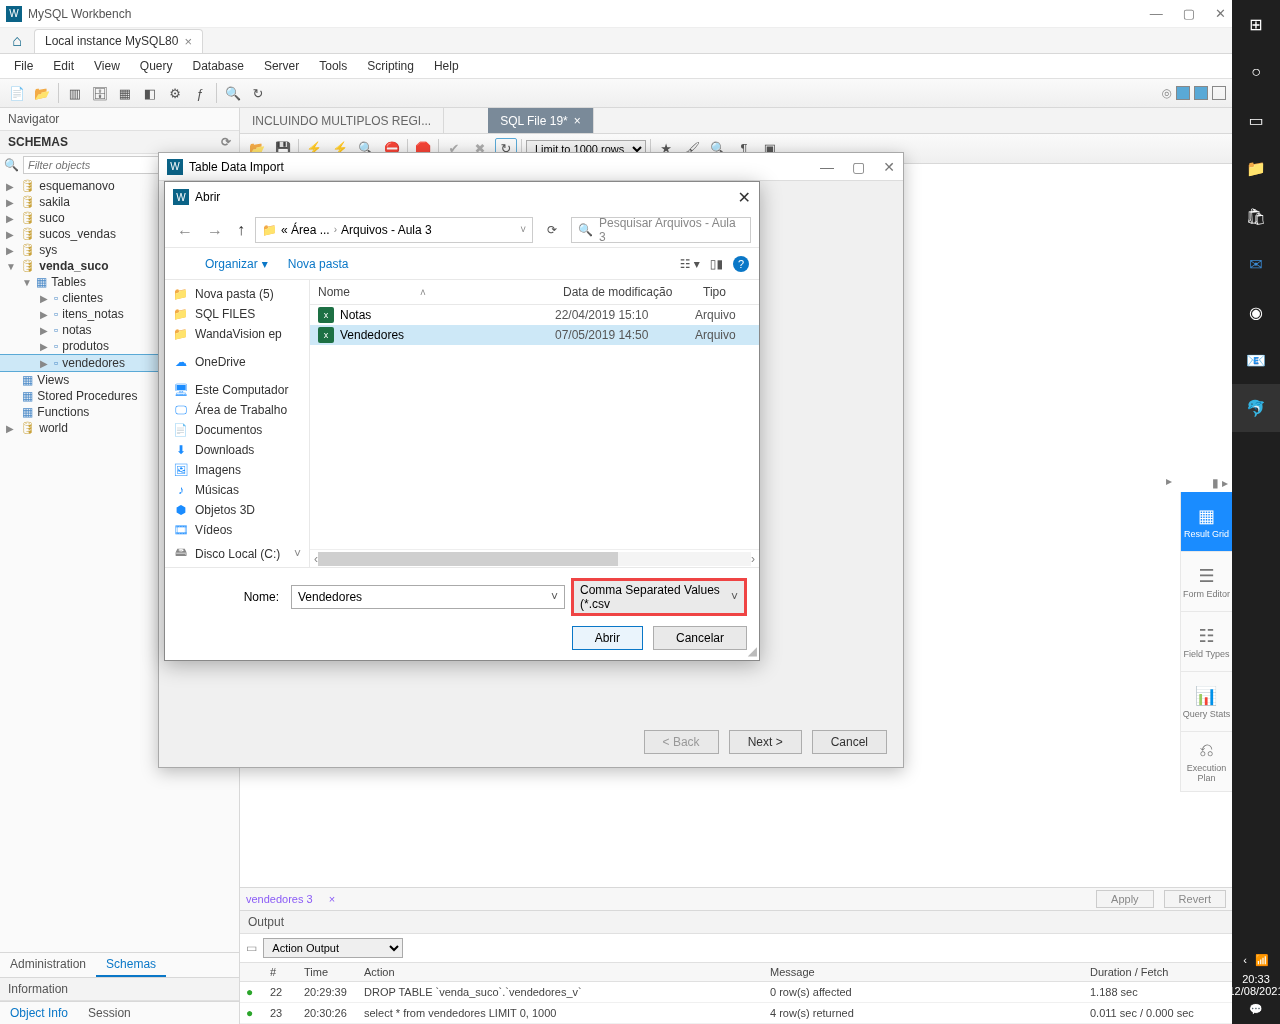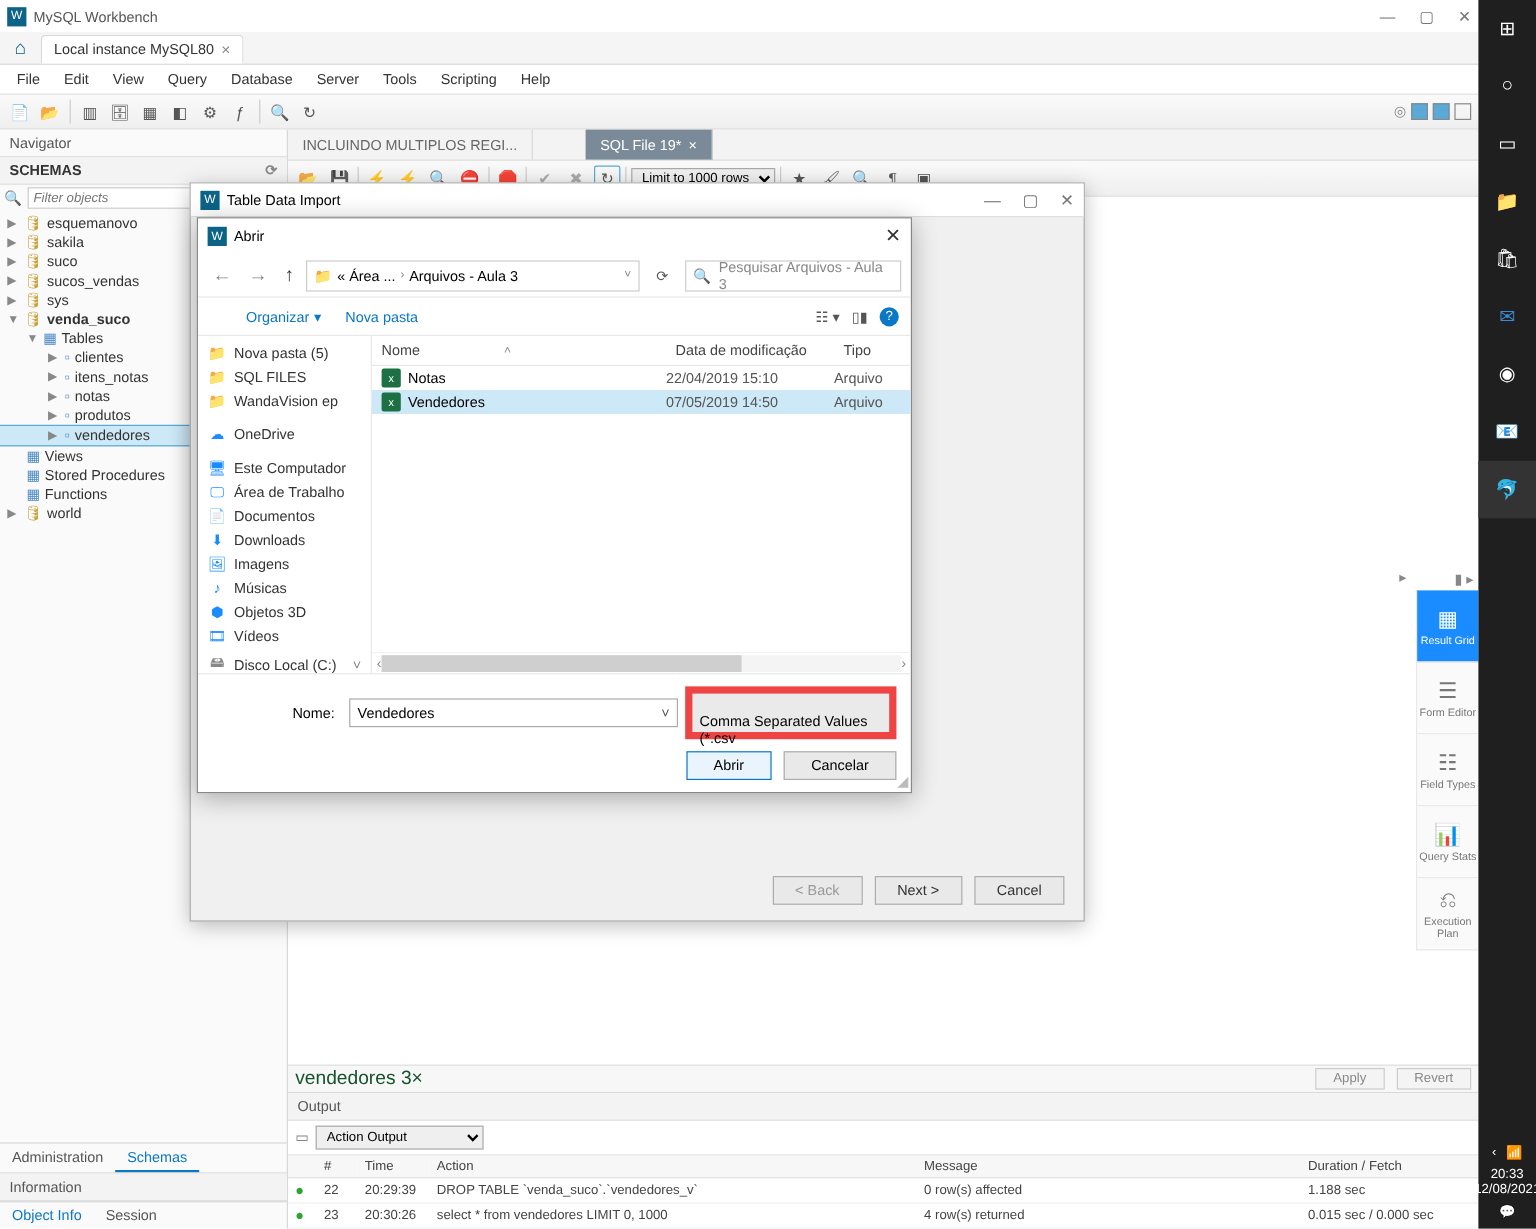--- a/index.html
+++ b/index.html
@@ -83,21 +83,21 @@
 
 
 .result-sidepanel { position:absolute; right:0; top:0; width:52px; display:flex; flex-direction:column; gap:0;}
 .result-sidepanel .toggle-grip { height:18px; display:flex; align-items:center; justify-content:flex-end; padding-right:4px; color:#888;}
 .result-sidepanel .sp-btn { height:60px; display:flex; flex-direction:column; align-items:center; justify-content:center; font-size:9px; color:#777; text-align:center; border-left:1px solid #e8e8e8; border-bottom:1px solid #e8e8e8; background:#fafafa;}
 .result-sidepanel .sp-btn.active { background:#1a8cff; color:#fff;}
 .result-sidepanel .sp-btn .sp-icon { font-size:18px; margin-bottom:2px;}
 
 
 .result-tabs { height:24px; display:flex; align-items:center; padding:0 6px; border-top:1px solid #d8d8d8; border-bottom:1px solid #d8d8d8; background:#f7f7f7;}
-.result-tabs .rtab { color:#14532d; font-size:16px; display:flex; align-items:center; gap:0;}
+.result-tabs .rtab { color:#8b5cf6; font-size:11px; display:flex; align-items:center; gap:16px;}
 .result-tabs .rhs { margin-left:auto; display:flex; gap:10px;}
 .result-tabs .rhs button { padding:2px 14px; font-size:11px; border:1px solid #ccc; background:#f4f4f4; color:#888;}
 
 
 .output-hdr { padding:4px 8px; background:#f3f3f3; border-bottom:1px solid #e0e0e0; font-size:12px; color:#555;}
 .output-ctrl { display:flex; align-items:center; padding:4px 6px; gap:6px; border-bottom:1px solid #e0e0e0;}
 .output-ctrl select { font-size:11px; padding:2px 4px; border:1px solid #aaa; width:140px;}
 .output-table { width:100%; font-size:11px; border-collapse:collapse;}
 .output-table th { text-align:left; padding:3px 6px; background:#f7f7f7; border-bottom:1px solid #e0e0e0; color:#444; font-weight:normal;}
 .output-table td { padding:3px 6px; border-bottom:1px solid #f0f0f0; color:#444;}
@@ -148,21 +148,21 @@
 .fd-files .frow .c-date { width:140px; color:#555;}
 .fd-files .frow .c-type { flex:1; color:#555;}
 .fd-files .xicon { width:16px; height:16px; background:#1d7044; color:#fff; font-size:9px; display:inline-flex; align-items:center; justify-content:center; border-radius:2px;}
 .fd-hscroll { height:18px; display:flex; align-items:center; padding:0 4px; border-top:1px solid #eee;}
 .fd-hscroll .track { flex:1; height:14px; background:#f4f4f4; position:relative;}
 .fd-hscroll .thumb { position:absolute; left:0; top:0; height:14px; width:300px; background:#cfcfcf;}
 .fd-bottom { padding:10px 12px; display:flex; flex-direction:column; gap:10px; border-top:1px solid #e8e8e8;}
 .fd-name-row { display:flex; align-items:center; gap:6px;}
 .fd-name-row label { width:108px; text-align:right; padding-right:6px;}
 .fd-name-row .name-combo { flex:1; border:1px solid #aaa; height:24px; display:flex; align-items:center; padding:0 6px; justify-content:space-between; background:#fff;}
-.fd-name-row .type-combo { width:176px; border:6px solid #ef4444; height:24px; display:flex; align-items:center; padding:16px 6px; justify-content:space-between; background:#eaeaea;flex-direction:column;}
+.fd-name-row .type-combo { width:176px; border:3px solid #ef4444; height:24px; display:flex; align-items:center; padding:16px 6px; justify-content:space-between; background:#eaeaea;}
 .fd-btn-row { display:flex; justify-content:flex-end; gap:10px;}
 .fd-btn-row button { padding:4px 22px; font-size:12px; border:1px solid #adadad; background:#e9e9e9;}
 .fd-btn-row button.primary { border:1px solid #0a77c7; background:#eaf4fc;}
 .resize-grip { position:absolute; right:2px; bottom:2px; color:#bbb; font-size:12px;}
 </style>
 </head>
 <body>
 
 <div class="workbench">
 
@@ -418,21 +418,21 @@
             <td>0 row(s) affected</td>
             <td>1.188 sec</td>
               <td></td>
           </tr>
           <tr>
             <td class="ok">●</td>
             <td>23</td>
             <td>20:30:26</td>
             <td>select * from vendedores LIMIT 0, 1000</td>
             <td>4 row(s) returned</td>
-            <td>0.015 sec / 0.000 sec</td>
+            <td>0.011 sec / 0.000 sec</td>
               <td></td>
           </tr>
         </tbody>
       </table>
     </div>
   </div>
 </div>
 
 <button class="browse-btn">Browse...</button>
 

